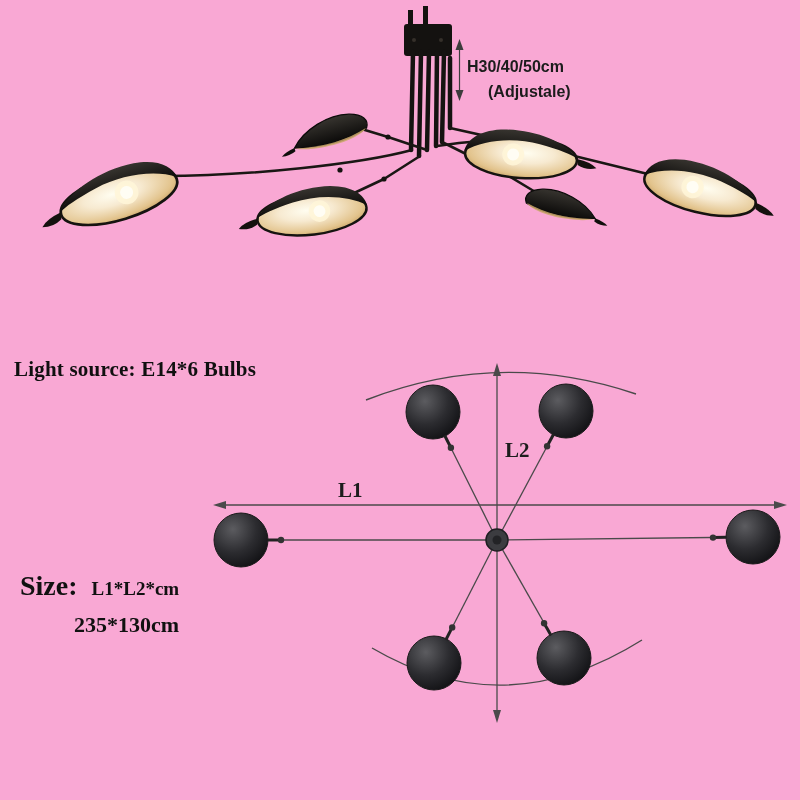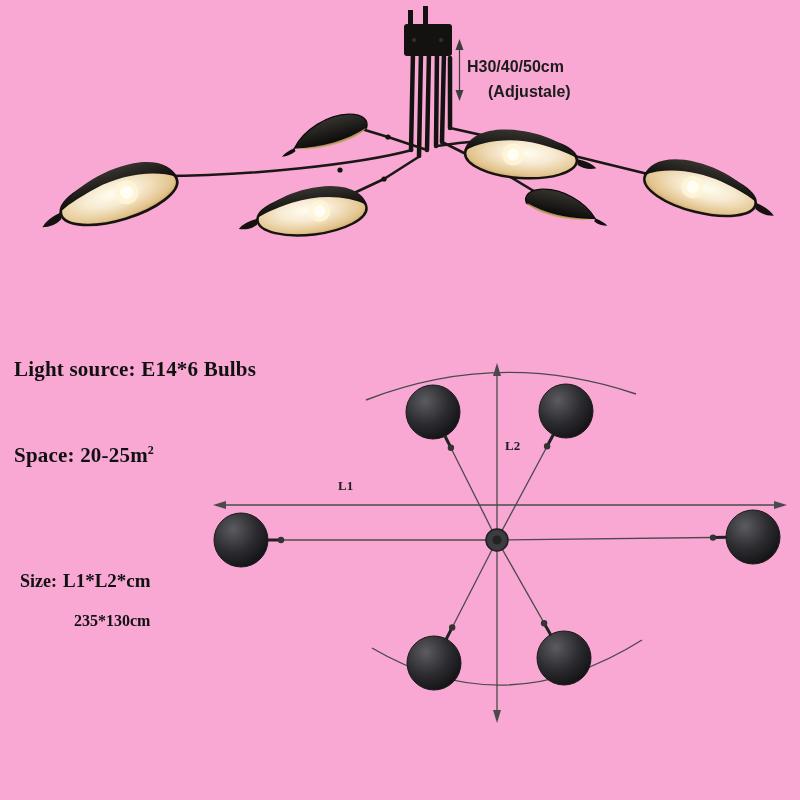--- a/index.html
+++ b/index.html
@@ -13,25 +13,25 @@
   .annot{
     position:absolute;font-family:"Liberation Sans", sans-serif;
     font-size:16px;color:#1c1c1c;white-space:nowrap;
   }
   .spec{
     position:absolute;font-size:21px;color:#101010;white-space:nowrap;
     letter-spacing:.2px;
   }
   .spec sup{font-size:12px;}
   .size-row{position:absolute;white-space:nowrap;}
-  .size-label{font-size:18px;}
-  .size-formula{font-size:19px;margin-left:6px;}
-  .size-value{position:absolute;font-size:16px;white-space:nowrap;}
+  .size-label{font-size:28px;}
+  .size-formula{font-size:19px;margin-left:14px;}
+  .size-value{position:absolute;font-size:22px;white-space:nowrap;}
   .dim-label{
-    position:absolute;font-size:13px;color:#1d1d1d;white-space:nowrap;
+    position:absolute;font-size:21px;color:#1d1d1d;white-space:nowrap;
   }
 </style>
 </head>
 <body>
 
 <div class="page">
 
   <svg id="lamp-svg" width="800" height="340" viewBox="0 0 800 340">
     <defs>
       <radialGradient id="gInterior" cx="45%" cy="40%" r="70%">
@@ -183,20 +183,19 @@
     <g>
       <circle cx="497" cy="540" r="11" fill="#3c3c40" stroke="#1f1f22" stroke-width="1.5"></circle>
       <circle cx="497" cy="540" r="4.5" fill="#232326"></circle>
     </g>
   </svg>
 
   <div class="dim-label" style="left:338px;top:478px;">L1</div>
   <div class="dim-label" style="left:505px;top:438px;">L2</div>
 
   <div class="spec" style="left:14px;top:357px;">Light source: E14*6 Bulbs</div>
-  <div class="spec" style="left:14px;top:443px;"><span>Space: 20-25m</span><sup>2</sup></div>
 
   <div class="size-row" style="left:20px;top:570px;">
     <span class="size-label">Size:</span><span class="size-formula">L1*L2*cm</span>
   </div>
   <div class="size-value" style="left:74px;top:612px;">235*130cm</div>
 
 </div>
 
 </body></html>

